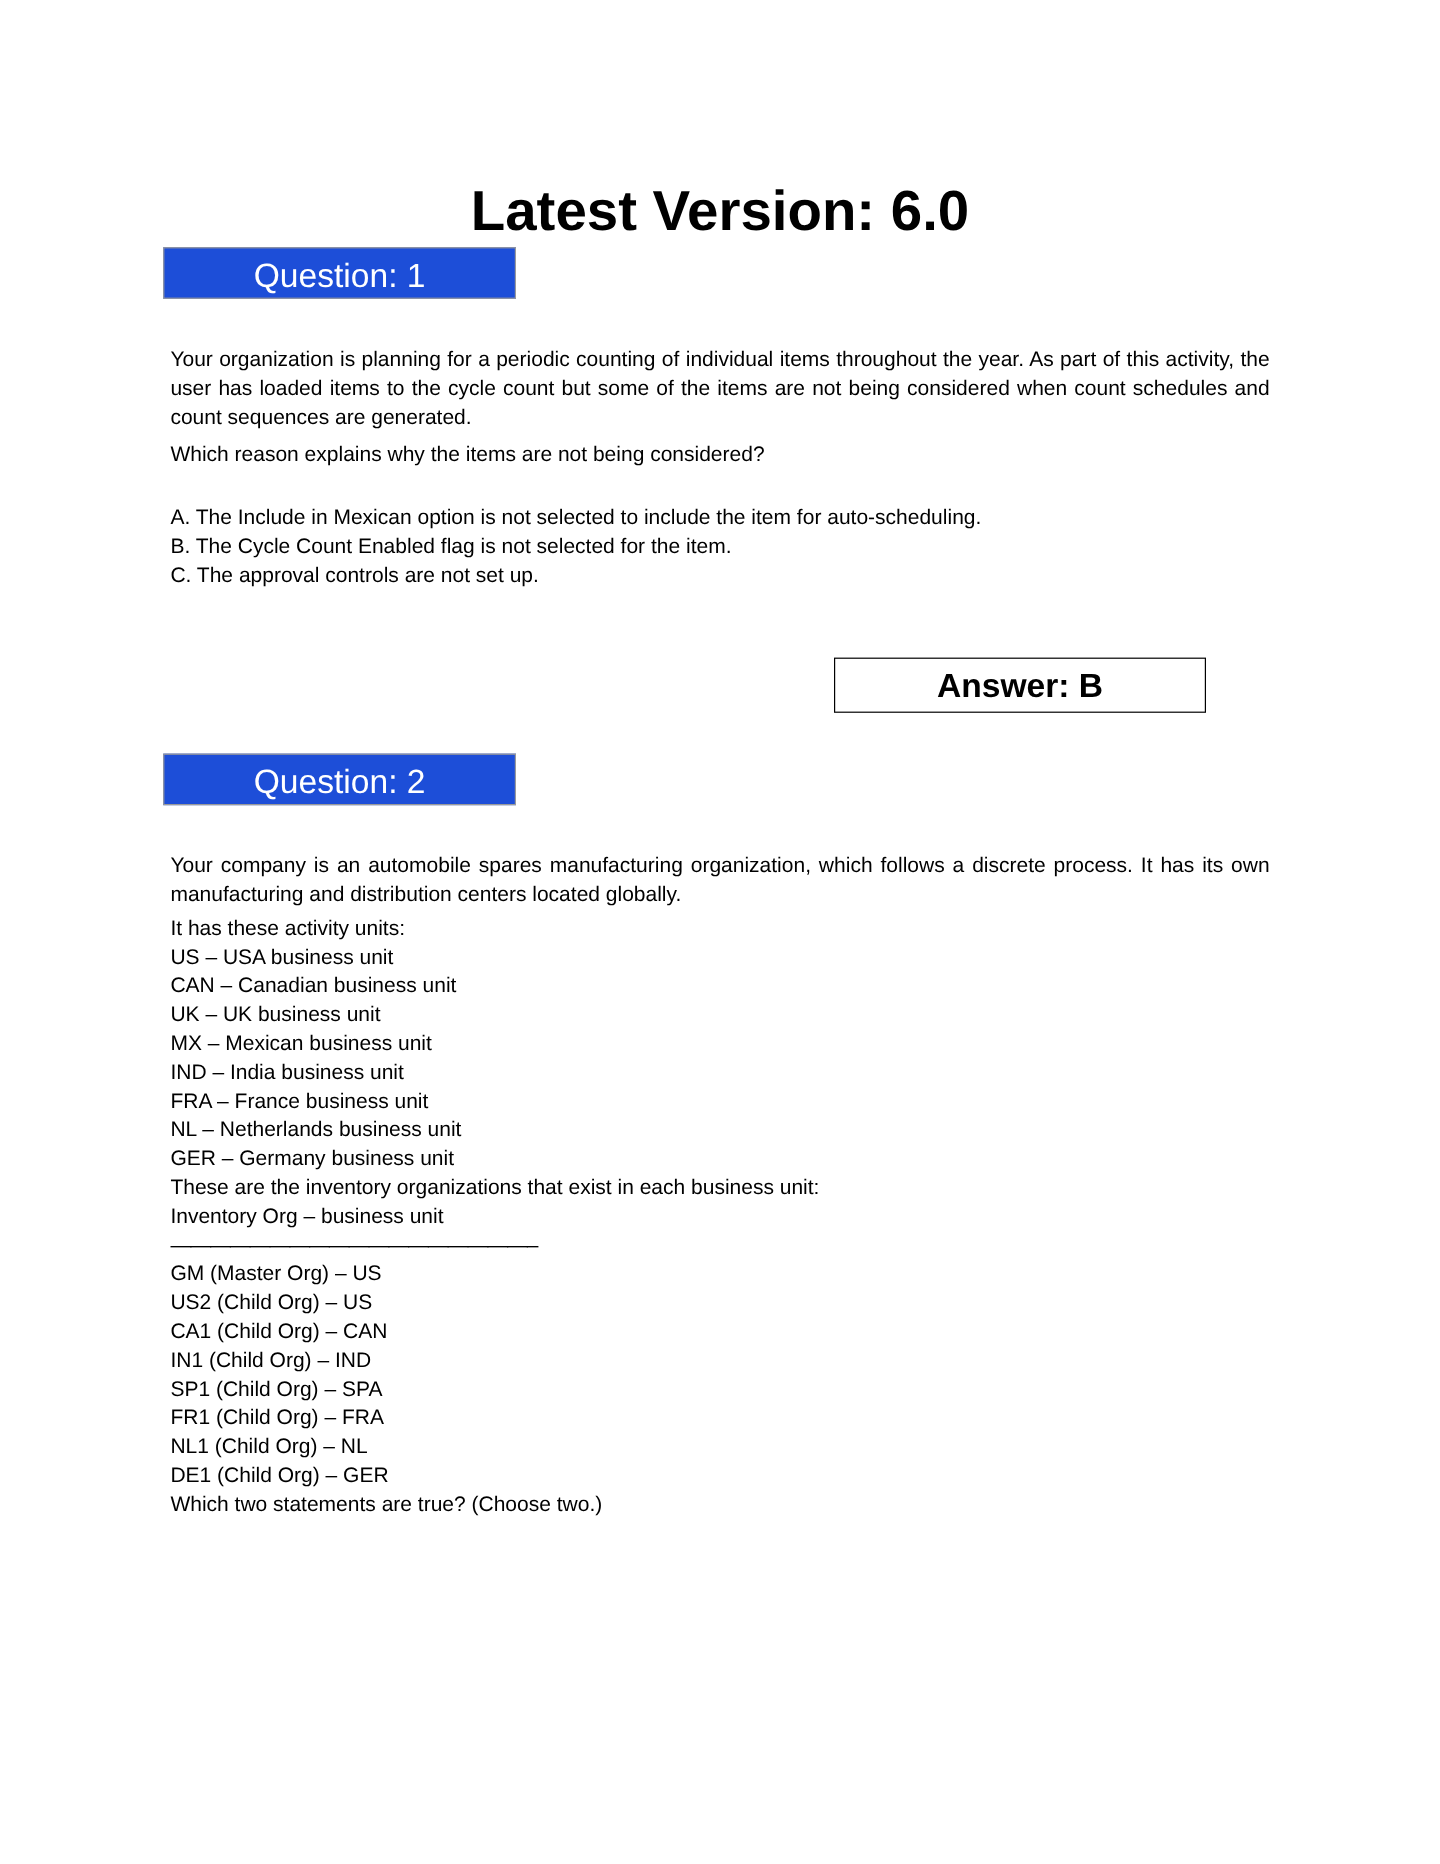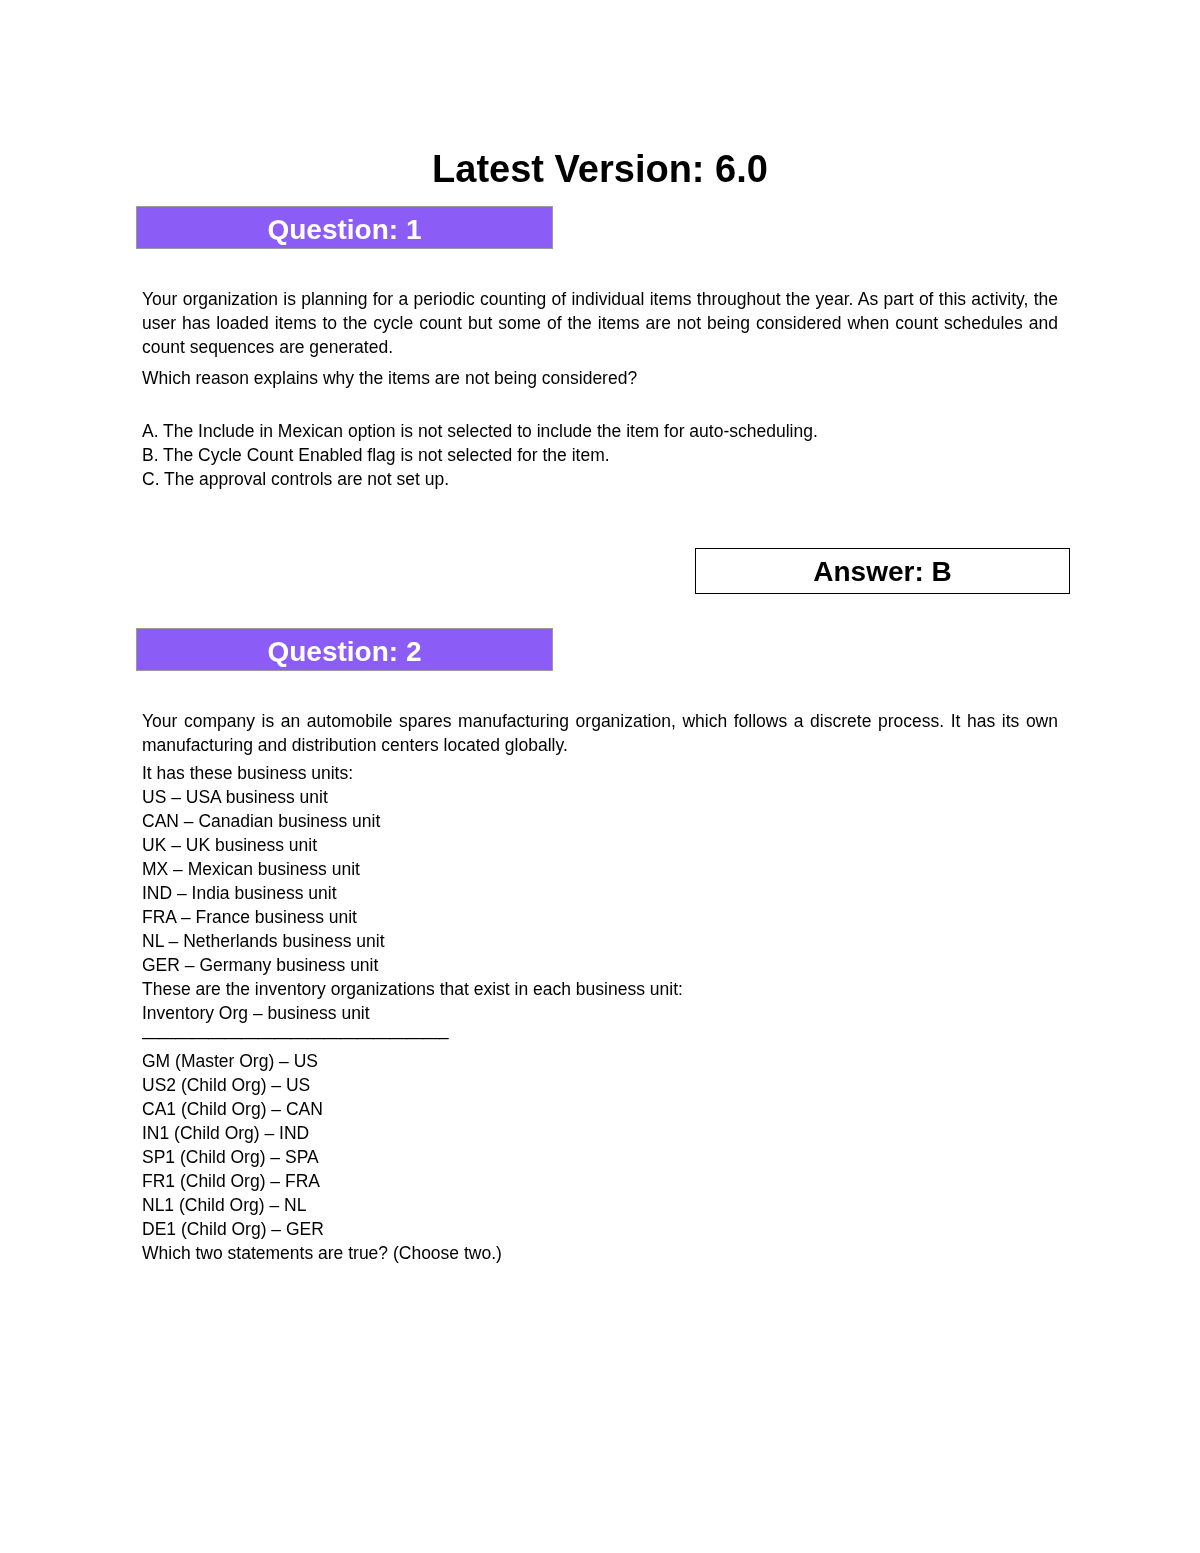--- a/index.html
+++ b/index.html
@@ -1,26 +1,26 @@
 <!DOCTYPE html>
 <html><head>
   <meta charset="utf-8">
   <style>
     html, body { margin: 0; padding: 0; background: #ffffff; }
     body { width: 1200px; height: 1553px; position: relative; overflow: hidden;
            font-family: "Liberation Sans", "DejaVu Sans", sans-serif; color: #000; }
     .title { position: absolute; left: 0; width: 1200px; top: 148px; text-align: center;
-             font-size: 38px; font-weight: bold; letter-spacing: 0px; }
-    .qbar { position: absolute; left: 136px; width: 417px; height: 43px; background: #8b5cf6;
-            color: #ffffff; font-weight: bold; font-size: 28px; text-align: center;
+             font-size: 47px; font-weight: bold; letter-spacing: 0px; }
+    .qbar { position: absolute; left: 136px; width: 294px; height: 43px; background: #1d4ed8;
+            color: #ffffff; font-weight: normal; font-size: 28px; text-align: center;
             line-height: 45px; box-sizing: border-box; border: 1px solid #9a9a9a; }
     .para { position: absolute; left: 142px; width: 916px; font-size: 17.5px; line-height: 24px; }
     .justify { text-align: justify; text-align-last: left; }
     .line { display: block; white-space: nowrap; }
-    .answer { position: absolute; left: 695px; top: 548px; width: 375px; height: 46px;
+    .answer { position: absolute; left: 695px; top: 548px; width: 310px; height: 46px;
               border: 1.5px solid #000; box-sizing: border-box; text-align: center;
               font-size: 28px; font-weight: bold; line-height: 45px; }
     .dashes { letter-spacing: -1px; }
   </style>
 </head>
 <body>
 
 <div class="title">Latest Version: 6.0</div>
 
 <div class="qbar" style="top:206px;">Question: 1</div>
@@ -34,21 +34,21 @@
   <span class="line">C. The approval controls are not set up.</span>
 </div>
 
 <div class="answer">Answer: B</div>
 
 <div class="qbar" style="top:628px;">Question: 2</div>
 
 <div class="para justify" style="top:709px;">Your company is an automobile spares manufacturing organization, which follows a discrete process. It has its own manufacturing and distribution centers located globally.</div>
 
 <div class="para" style="top:761px;">
-  <span class="line">It has these business units:</span>
+  <span class="line">It has these activity units:</span>
   <span class="line">US – USA business unit</span>
   <span class="line">CAN – Canadian business unit</span>
   <span class="line">UK – UK business unit</span>
   <span class="line">MX – Mexican business unit</span>
   <span class="line">IND – India business unit</span>
   <span class="line">FRA – France business unit</span>
   <span class="line">NL – Netherlands business unit</span>
   <span class="line">GER – Germany business unit</span>
   <span class="line">These are the inventory organizations that exist in each business unit:</span>
   <span class="line">Inventory Org – business unit</span>

